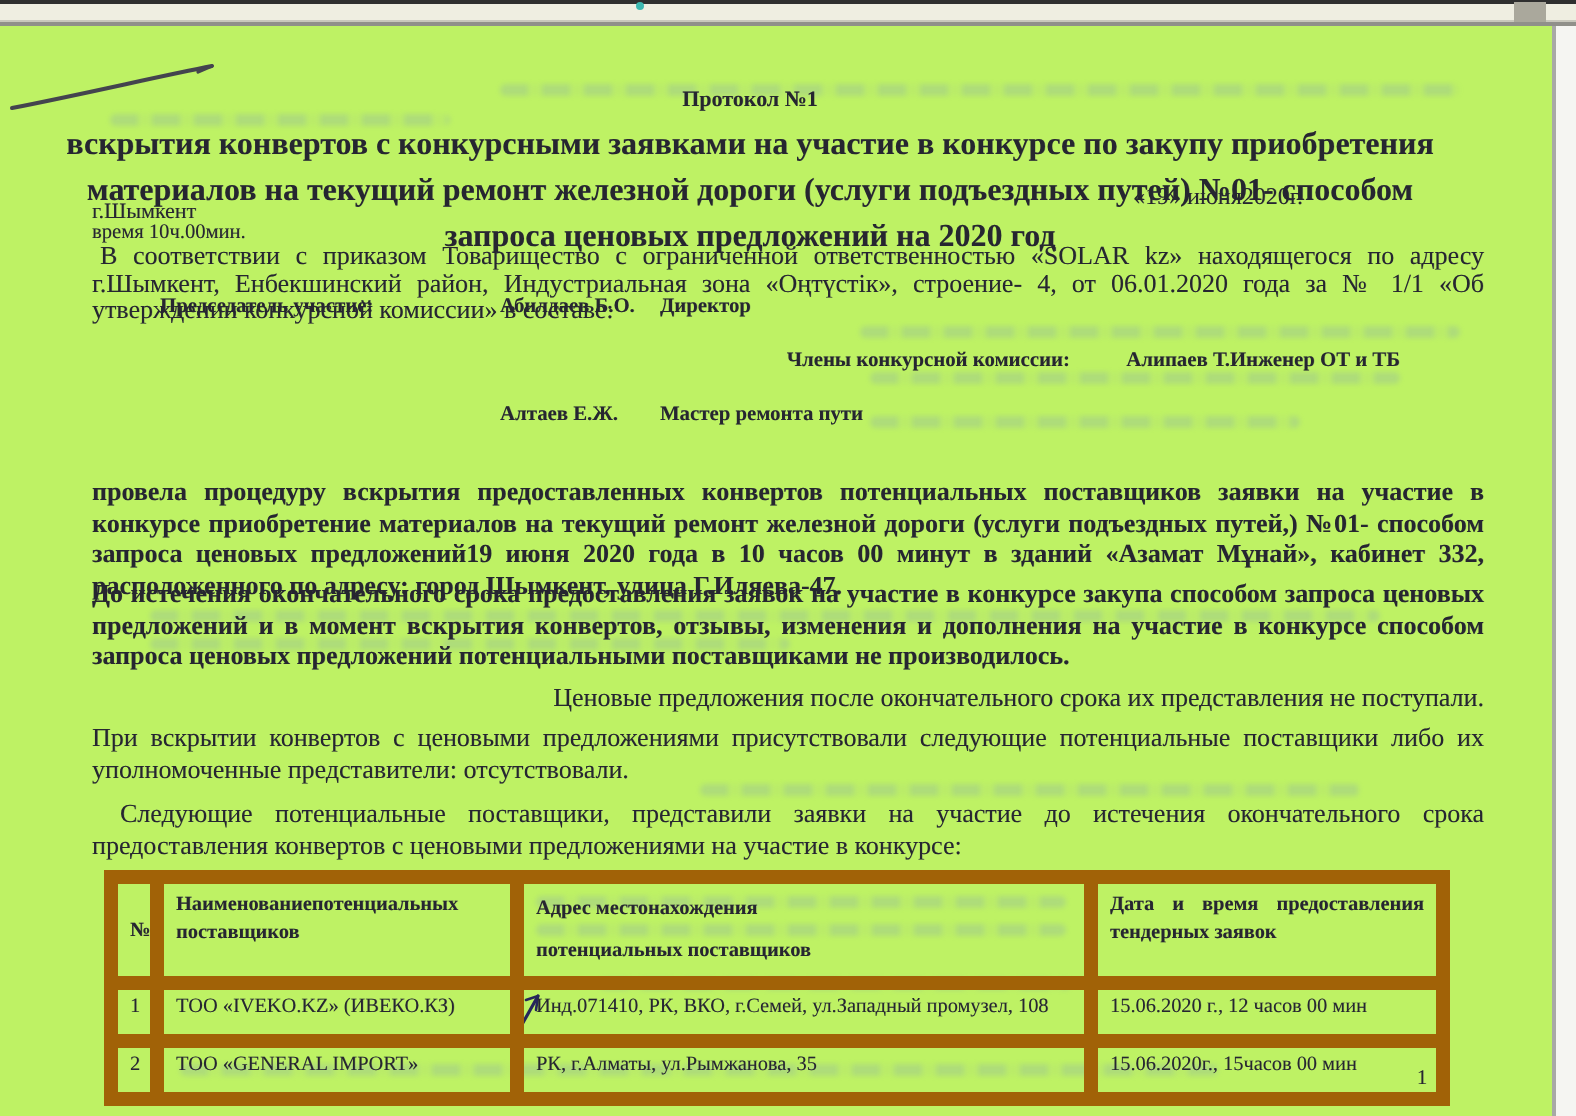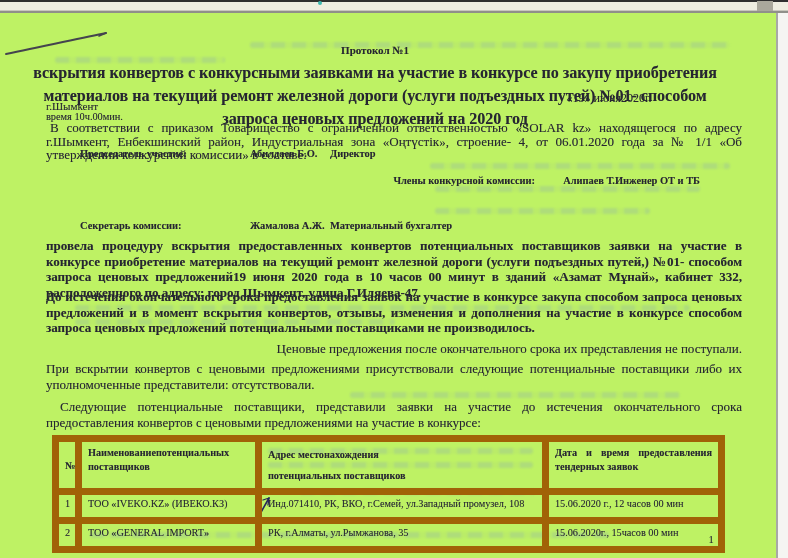--- a/index.html
+++ b/index.html
@@ -92,22 +92,22 @@
   <div class="abs time-line">время 10ч.00мин.</div>
 
   <div class="abs para intro">В соответствии с приказом Товарищество с ограниченной ответственностью «SOLAR kz» находящегося по адресу г.Шымкент, Енбекшинский район, Индустриальная зона «Оңтүстік», строение- 4, от 06.01.2020 года за № 1/1 «Об утверждении конкурсной комиссии» в составе:</div>
 
   <div class="crow r1">
     <span class="role">Председатель участие:</span><span class="cname">Абилдаев Б.О.</span><span class="cpos">Директор</span>
   </div>
   <div class="crow r2">
     <span class="role">Члены конкурсной комиссии:</span><span class="cname">Алипаев Т.</span><span class="cpos">Инженер ОТ и ТБ</span>
   </div>
-  <div class="crow r4">
-    <span class="role">Секретарь комиссии:</span><span class="cname">Жамалова А.Ж.</span><span class="cpos">Материальный бухгалтер</span>
+  <div class="crow r3">
+    <span class="role"></span><span class="cname">Алтаев Е.Ж.</span><span class="cpos">Мастер ремонта пути</span>
   </div>
 
   <div class="abs para p2">провела процедуру вскрытия предоставленных конвертов потенциальных поставщиков заявки на участие в конкурсе приобретение материалов на текущий ремонт железной дороги (услуги подъездных путей,) №01- способом запроса ценовых предложений19 июня 2020 года в 10 часов 00 минут в зданий «Азамат Мұнай», кабинет 332, расположенного по адресу: город Шымкент, улица Г.Иляева-47.</div>
   <div class="abs para p3">До истечения окончательного срока предоставления заявок на участие в конкурсе закупа способом запроса ценовых предложений и в момент вскрытия конвертов, отзывы, изменения и дополнения на участие в конкурсе способом запроса ценовых предложений потенциальными поставщиками не производилось.</div>
   <div class="abs para p4">Ценовые предложения после окончательного срока их представления не поступали.</div>
   <div class="abs para p5">При вскрытии конвертов с ценовыми предложениями присутствовали следующие потенциальные поставщики либо их уполномоченные представители: отсутствовали.</div>
   <div class="abs para p6">Следующие потенциальные поставщики, представили заявки на участие до истечения окончательного срока предоставления конвертов с ценовыми предложениями на участие в конкурсе:</div>
 
   <table class="suppliers">
     <colgroup>

